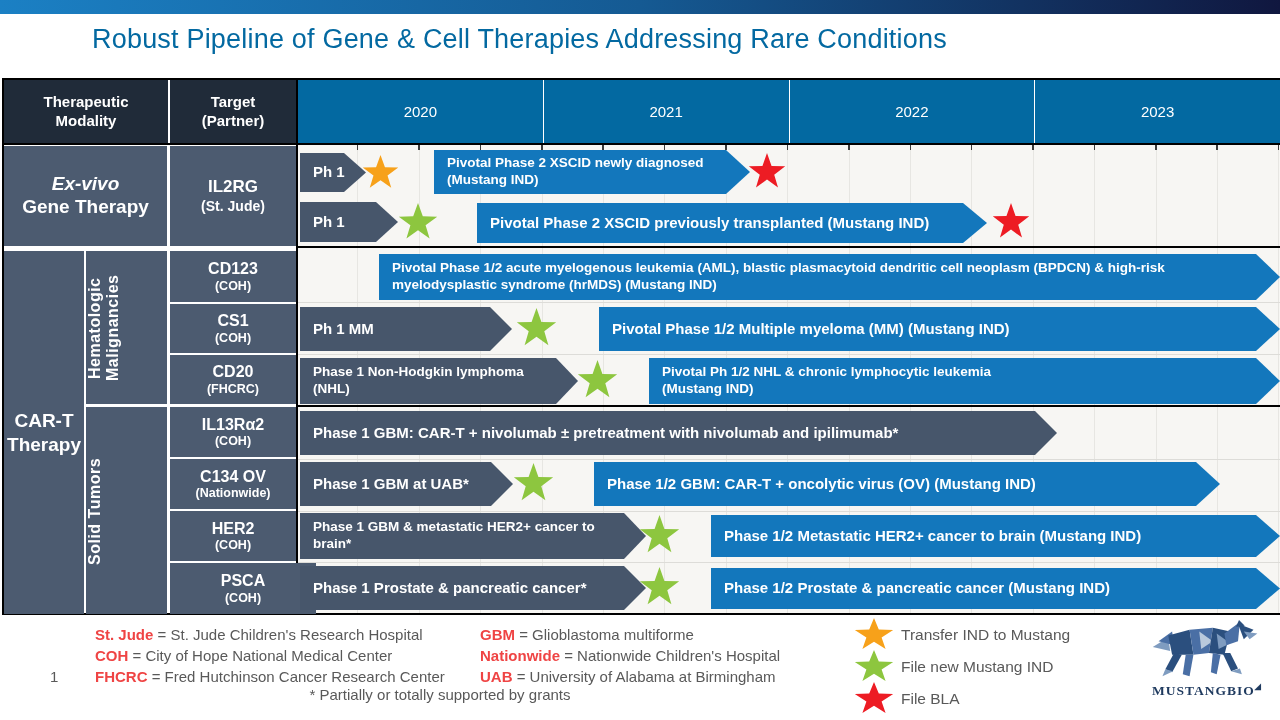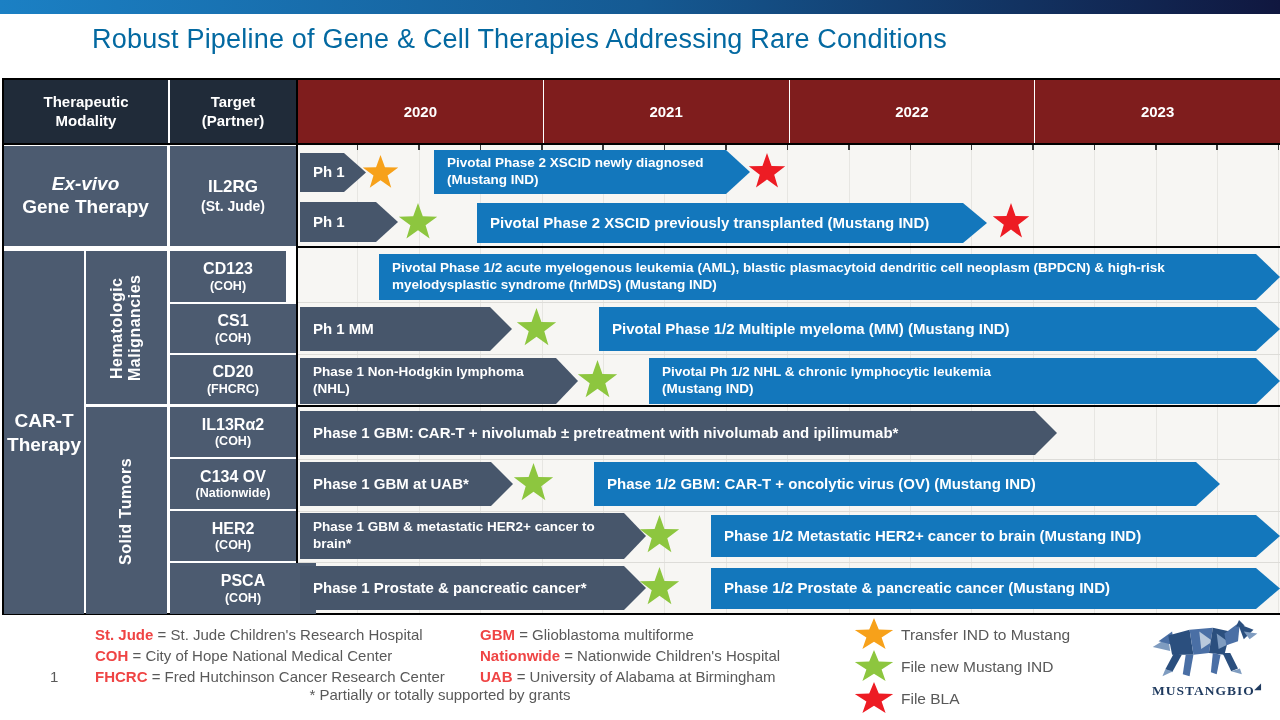--- a/index.html
+++ b/index.html
@@ -20,25 +20,25 @@
                    repeating-linear-gradient(to right, transparent 0px, transparent 60.4px, #e7e6e2 60.4px, #e7e6e2 61.4px),
                    #f7f6f3; }
   .tick-strip { position:absolute; left:297px; top:145px; width:983px; height:5px;
                 background: repeating-linear-gradient(to right, transparent 0px, transparent 59.9px, #3a3a3a 59.9px, #3a3a3a 61.4px); }
   .row-div { position:absolute; left:297px; width:983px; height:1px; background:#dddcd8; }
 
   .hdr-cell { position:absolute; background:#202b39; color:#ffffff; font-weight:bold;
               font-size:15px; display:flex; align-items:center; justify-content:center;
               text-align:center; line-height:1.25; }
   .years { position:absolute; left:298px; top:80px; width:982px; height:63px; display:flex; gap:1px; }
-  .years .hdr-year { position:relative; flex:1 1 0; background:#7f1d1d; color:#fff; font-weight:bold;
+  .years .hdr-year { position:relative; flex:1 1 0; background:#0369a1; color:#fff; font-weight:normal;
                      font-size:15px; display:flex; align-items:center; justify-content:center; }
 
   .slate-cell { position:absolute; background:#4c5b70; color:#ffffff; display:flex;
-                flex-direction:column; align-items:center; justify-content:center;
+                flex-direction:column; justify-content:center;
                 text-align:center; line-height:1.2; }
   .slate-cell .t1 { font-weight:bold; font-size:16px; }
   .slate-cell .t2 { font-weight:bold; font-size:12.5px; }
   .rot { writing-mode:vertical-rl; transform:rotate(180deg); font-weight:bold; font-size:16px;
          letter-spacing:0.5px; line-height:1.15; }
 
   
   .bar { position:absolute; color:#ffffff; font-weight:bold; display:flex; align-items:center;
          line-height:1.25; }
   .bar .txt { padding-left:13px; }
@@ -112,21 +112,21 @@
   <div class="slate-cell" style="left:4px;top:251px;width:80px;height:363px">
     <span class="t1" style="font-size:19px;line-height:1.25">CAR-T Therapy</span>
   </div>
   <div class="slate-cell" style="left:86px;top:251px;width:81px;height:153px">
     <span class="rot" style="height:150px">Hematologic Malignancies</span>
   </div>
   <div class="slate-cell" style="left:86px;top:407px;width:81px;height:207px">
     <span class="rot" style="height:130px">Solid Tumors</span>
   </div>
 
-  <div class="slate-cell" style="left:170px;top:251px;width:116px;height:51px">
+  <div class="slate-cell" style="left:170px;top:251px;width:126px;height:51px">
     <span class="t1">CD123</span>
     <span class="t2">(COH)</span>
   </div>
   <div class="slate-cell" style="left:170px;top:304px;width:126px;height:49px">
     <span class="t1">CS1</span>
     <span class="t2">(COH)</span>
   </div>
   <div class="slate-cell" style="left:170px;top:355px;width:126px;height:49px">
     <span class="t1">CD20</span>
     <span class="t2">(FHCRC)</span>

